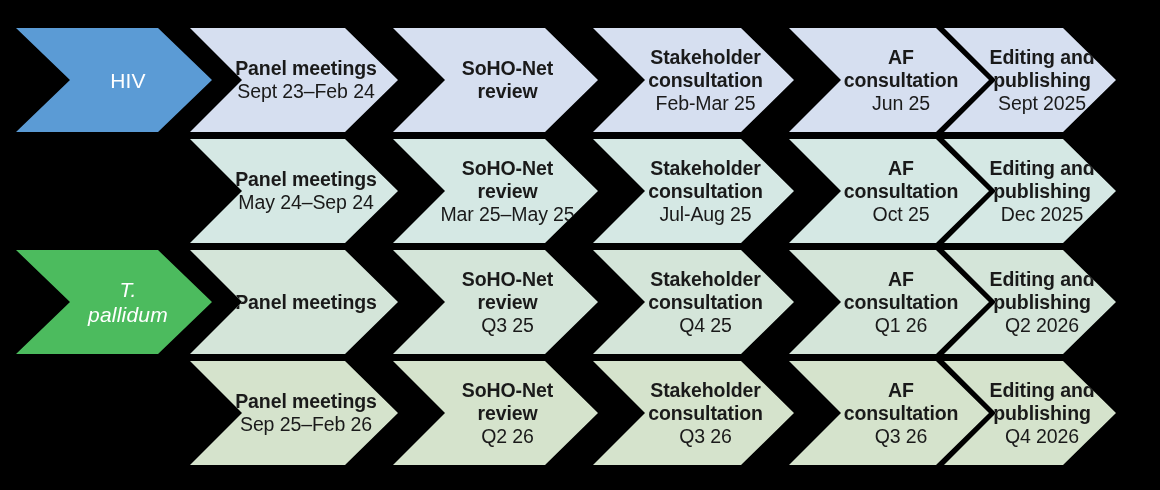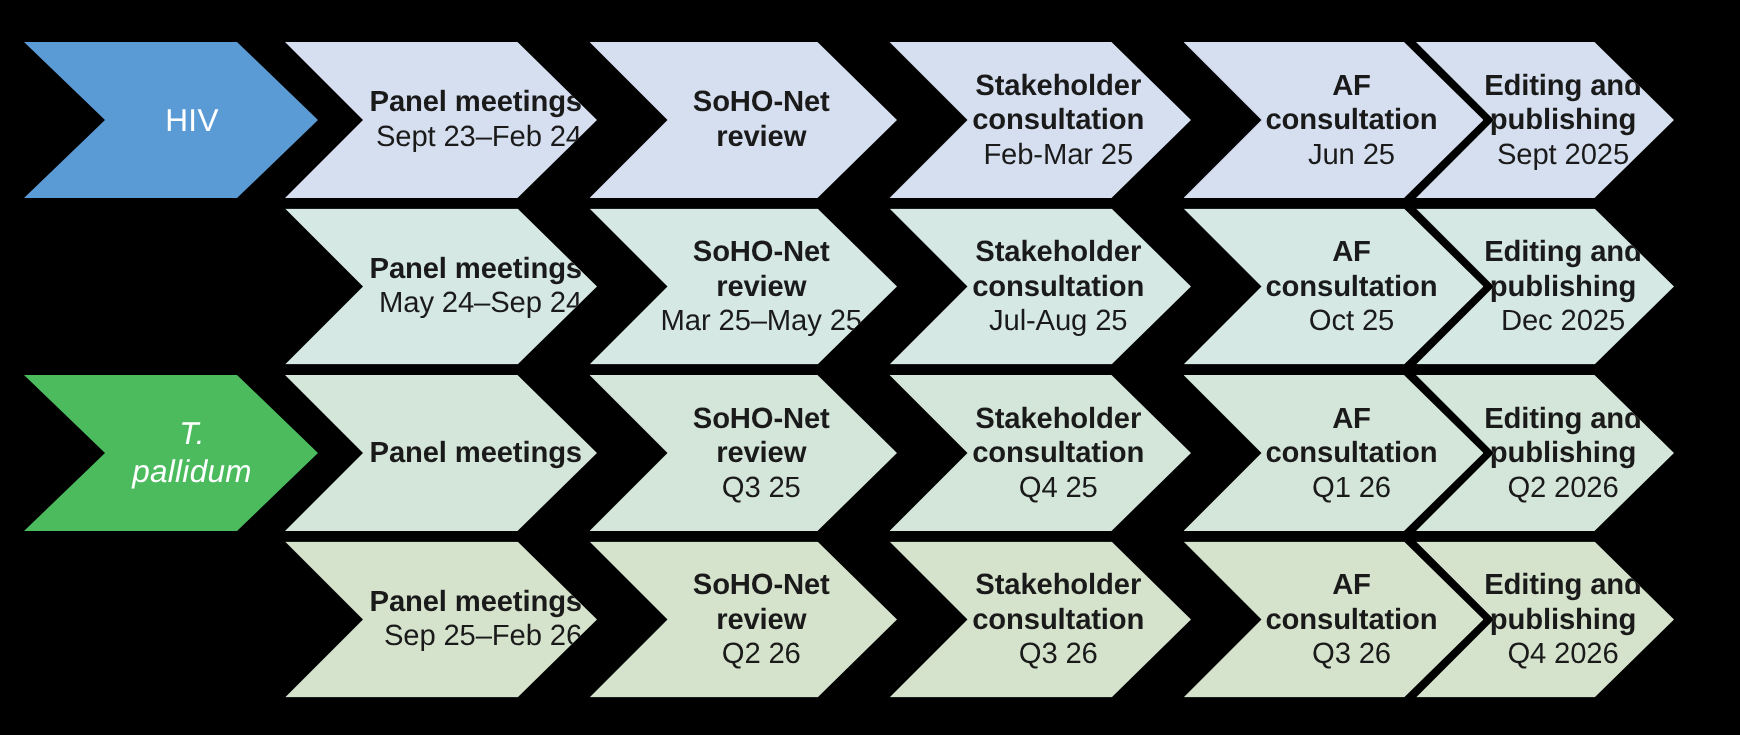--- a/index.html
+++ b/index.html
@@ -84,21 +84,21 @@
 
   
   .stage-1 { left: 190px;  width: 208px; clip-path: polygon(0 0, 155px 0, 208px 50%, 155px 100%, 0 100%, 52px 50%); }
   .stage-2 { left: 393px;  width: 205px; clip-path: polygon(0 0, 152px 0, 205px 50%, 152px 100%, 0 100%, 52px 50%); }
   .stage-3 { left: 593px;  width: 201px; clip-path: polygon(0 0, 148px 0, 201px 50%, 148px 100%, 0 100%, 52px 50%); justify-content: center; }
   .stage-4 { left: 789px;  width: 200px; clip-path: polygon(0 0, 147px 0, 200px 50%, 147px 100%, 0 100%, 52px 50%); }
   .stage-5 { left: 944px;  width: 172px; clip-path: polygon(0 0, 119px 0, 172px 50%, 119px 100%, 0 100%, 52px 50%); }
 
   
   .label-cell { z-index: 3; }
-  .stage-1 { z-index: 2; text-align: right; }
+  .stage-1 { z-index: 2; }
 </style>
 </head>
 <body>
 
 <div id="roadmap">
     <div class="row" style="top: 28px;">
       <div class="cell label-cell" style="background: rgb(91, 155, 213);">
         <div class="label-text">HIV</div>
       </div>
       <div class="cell stage-cell stage-1" style="background: rgb(214, 223, 240);">

